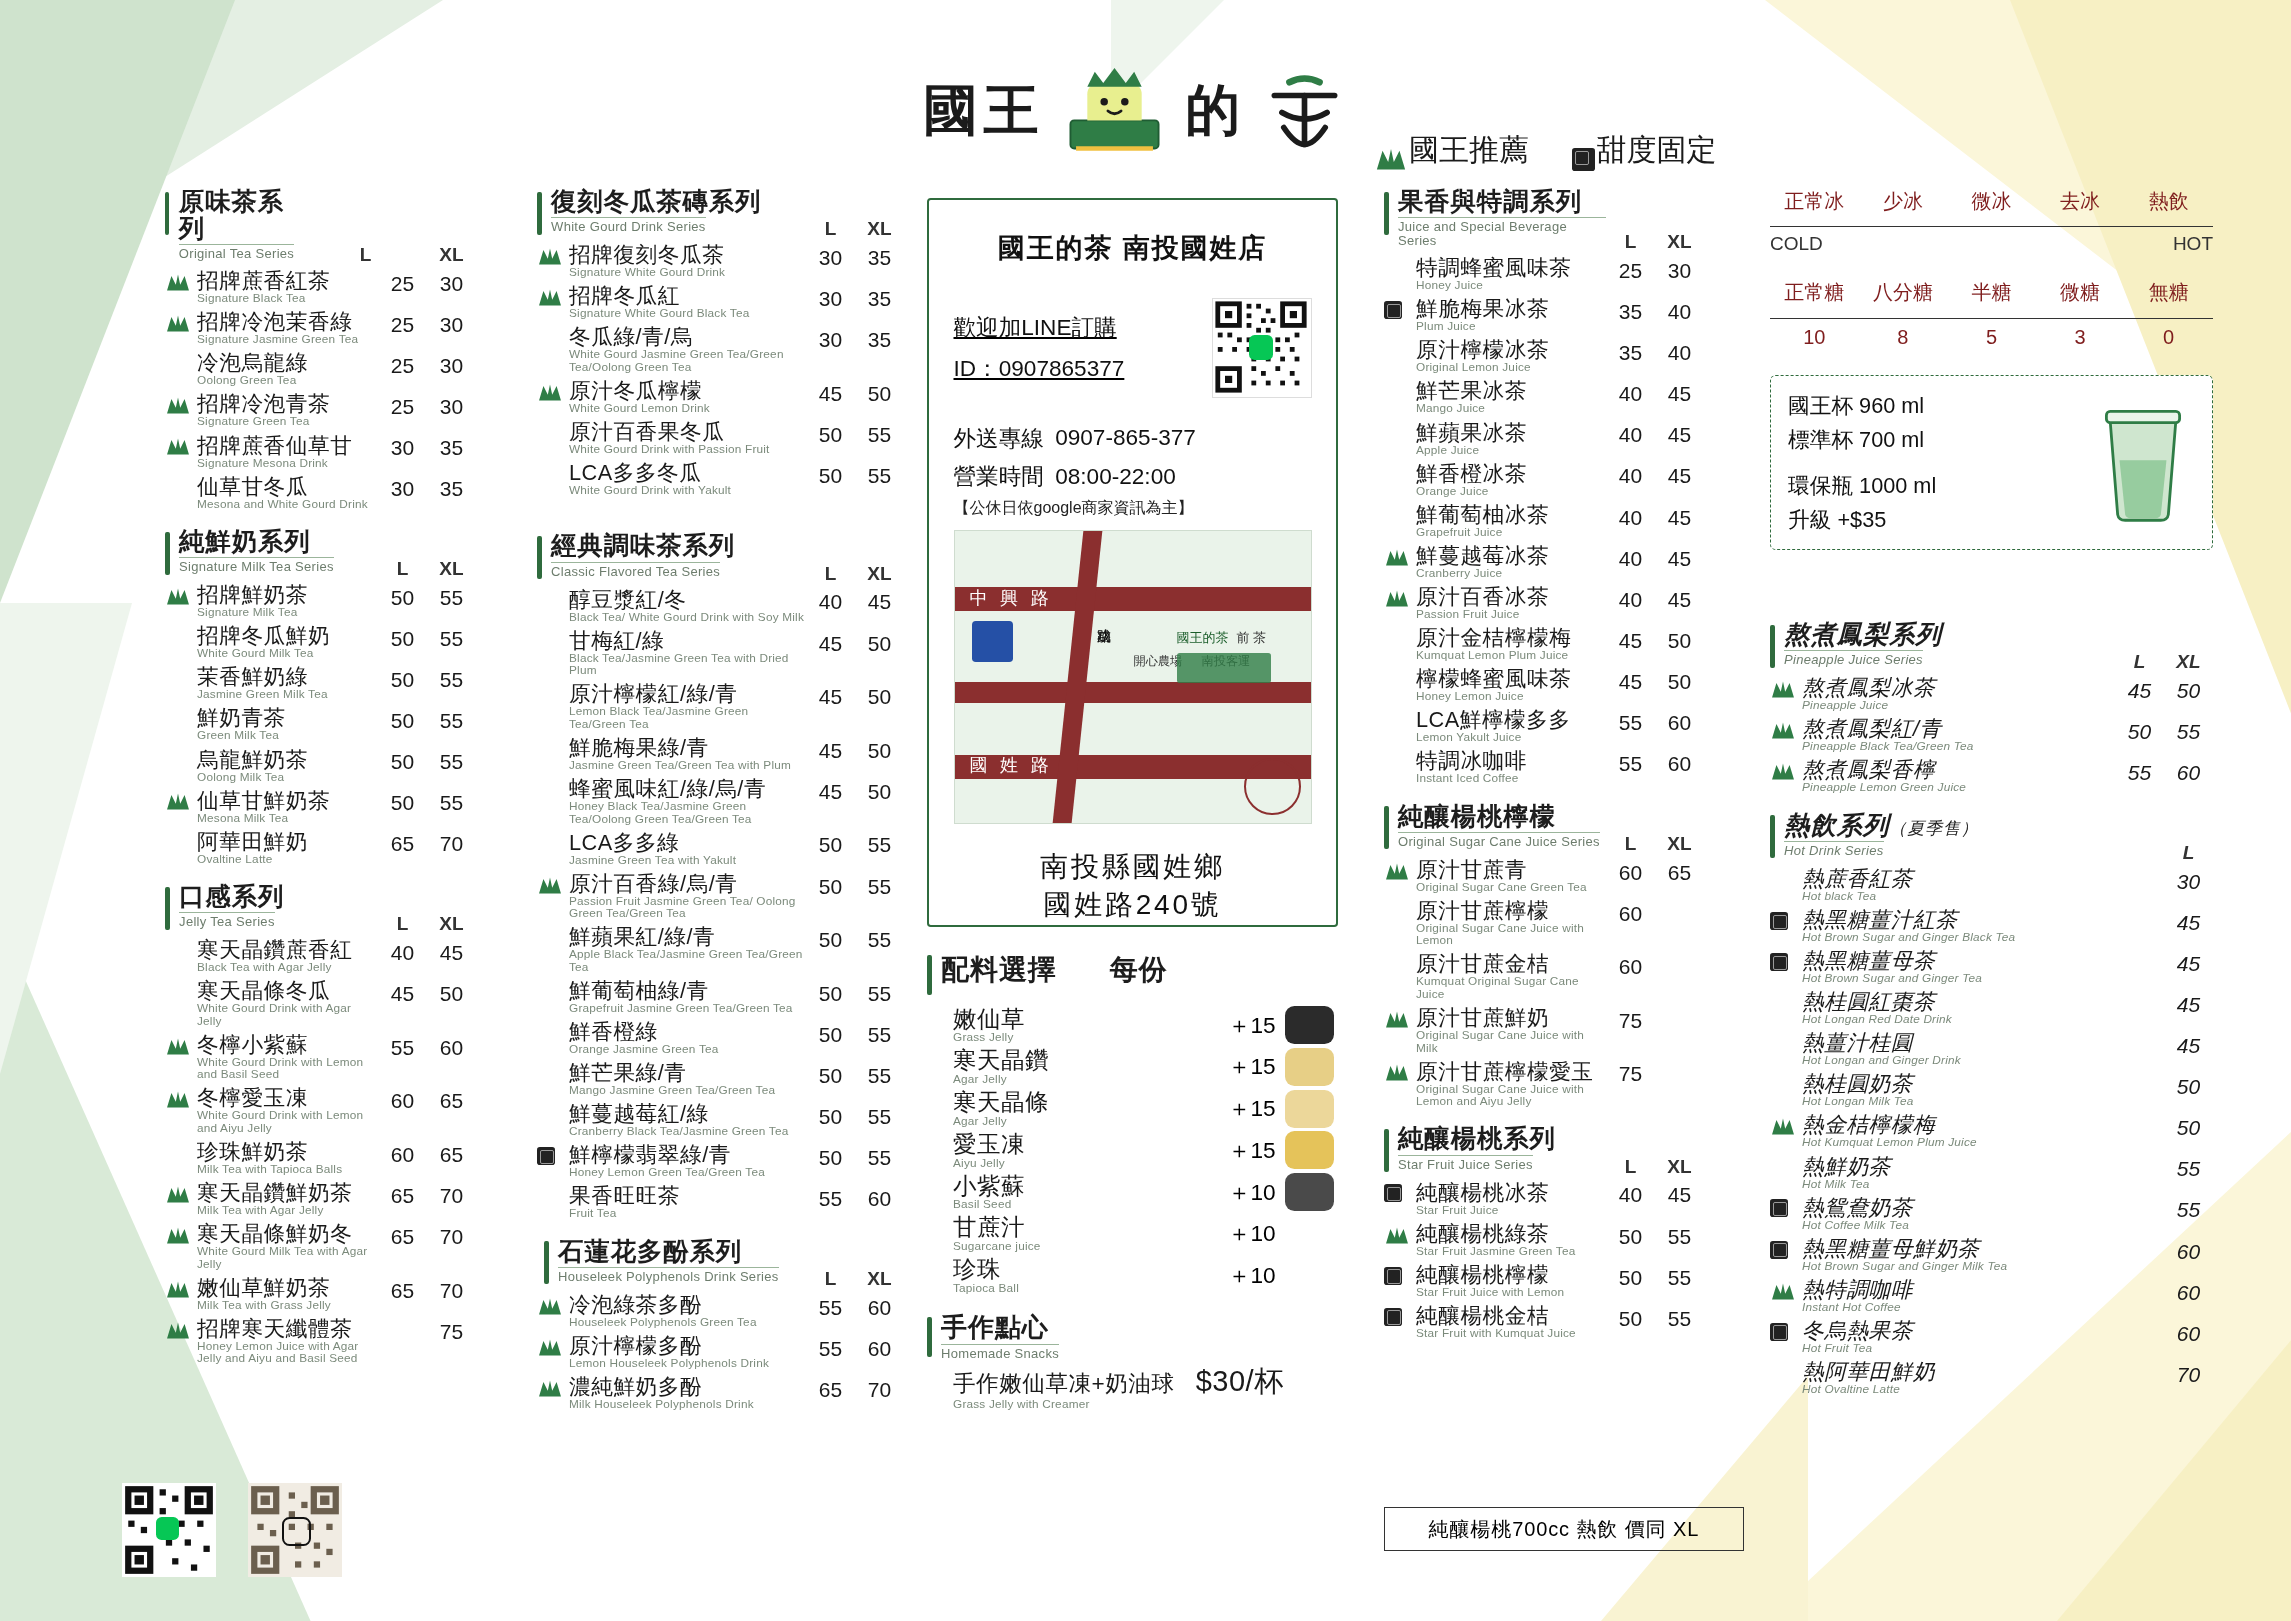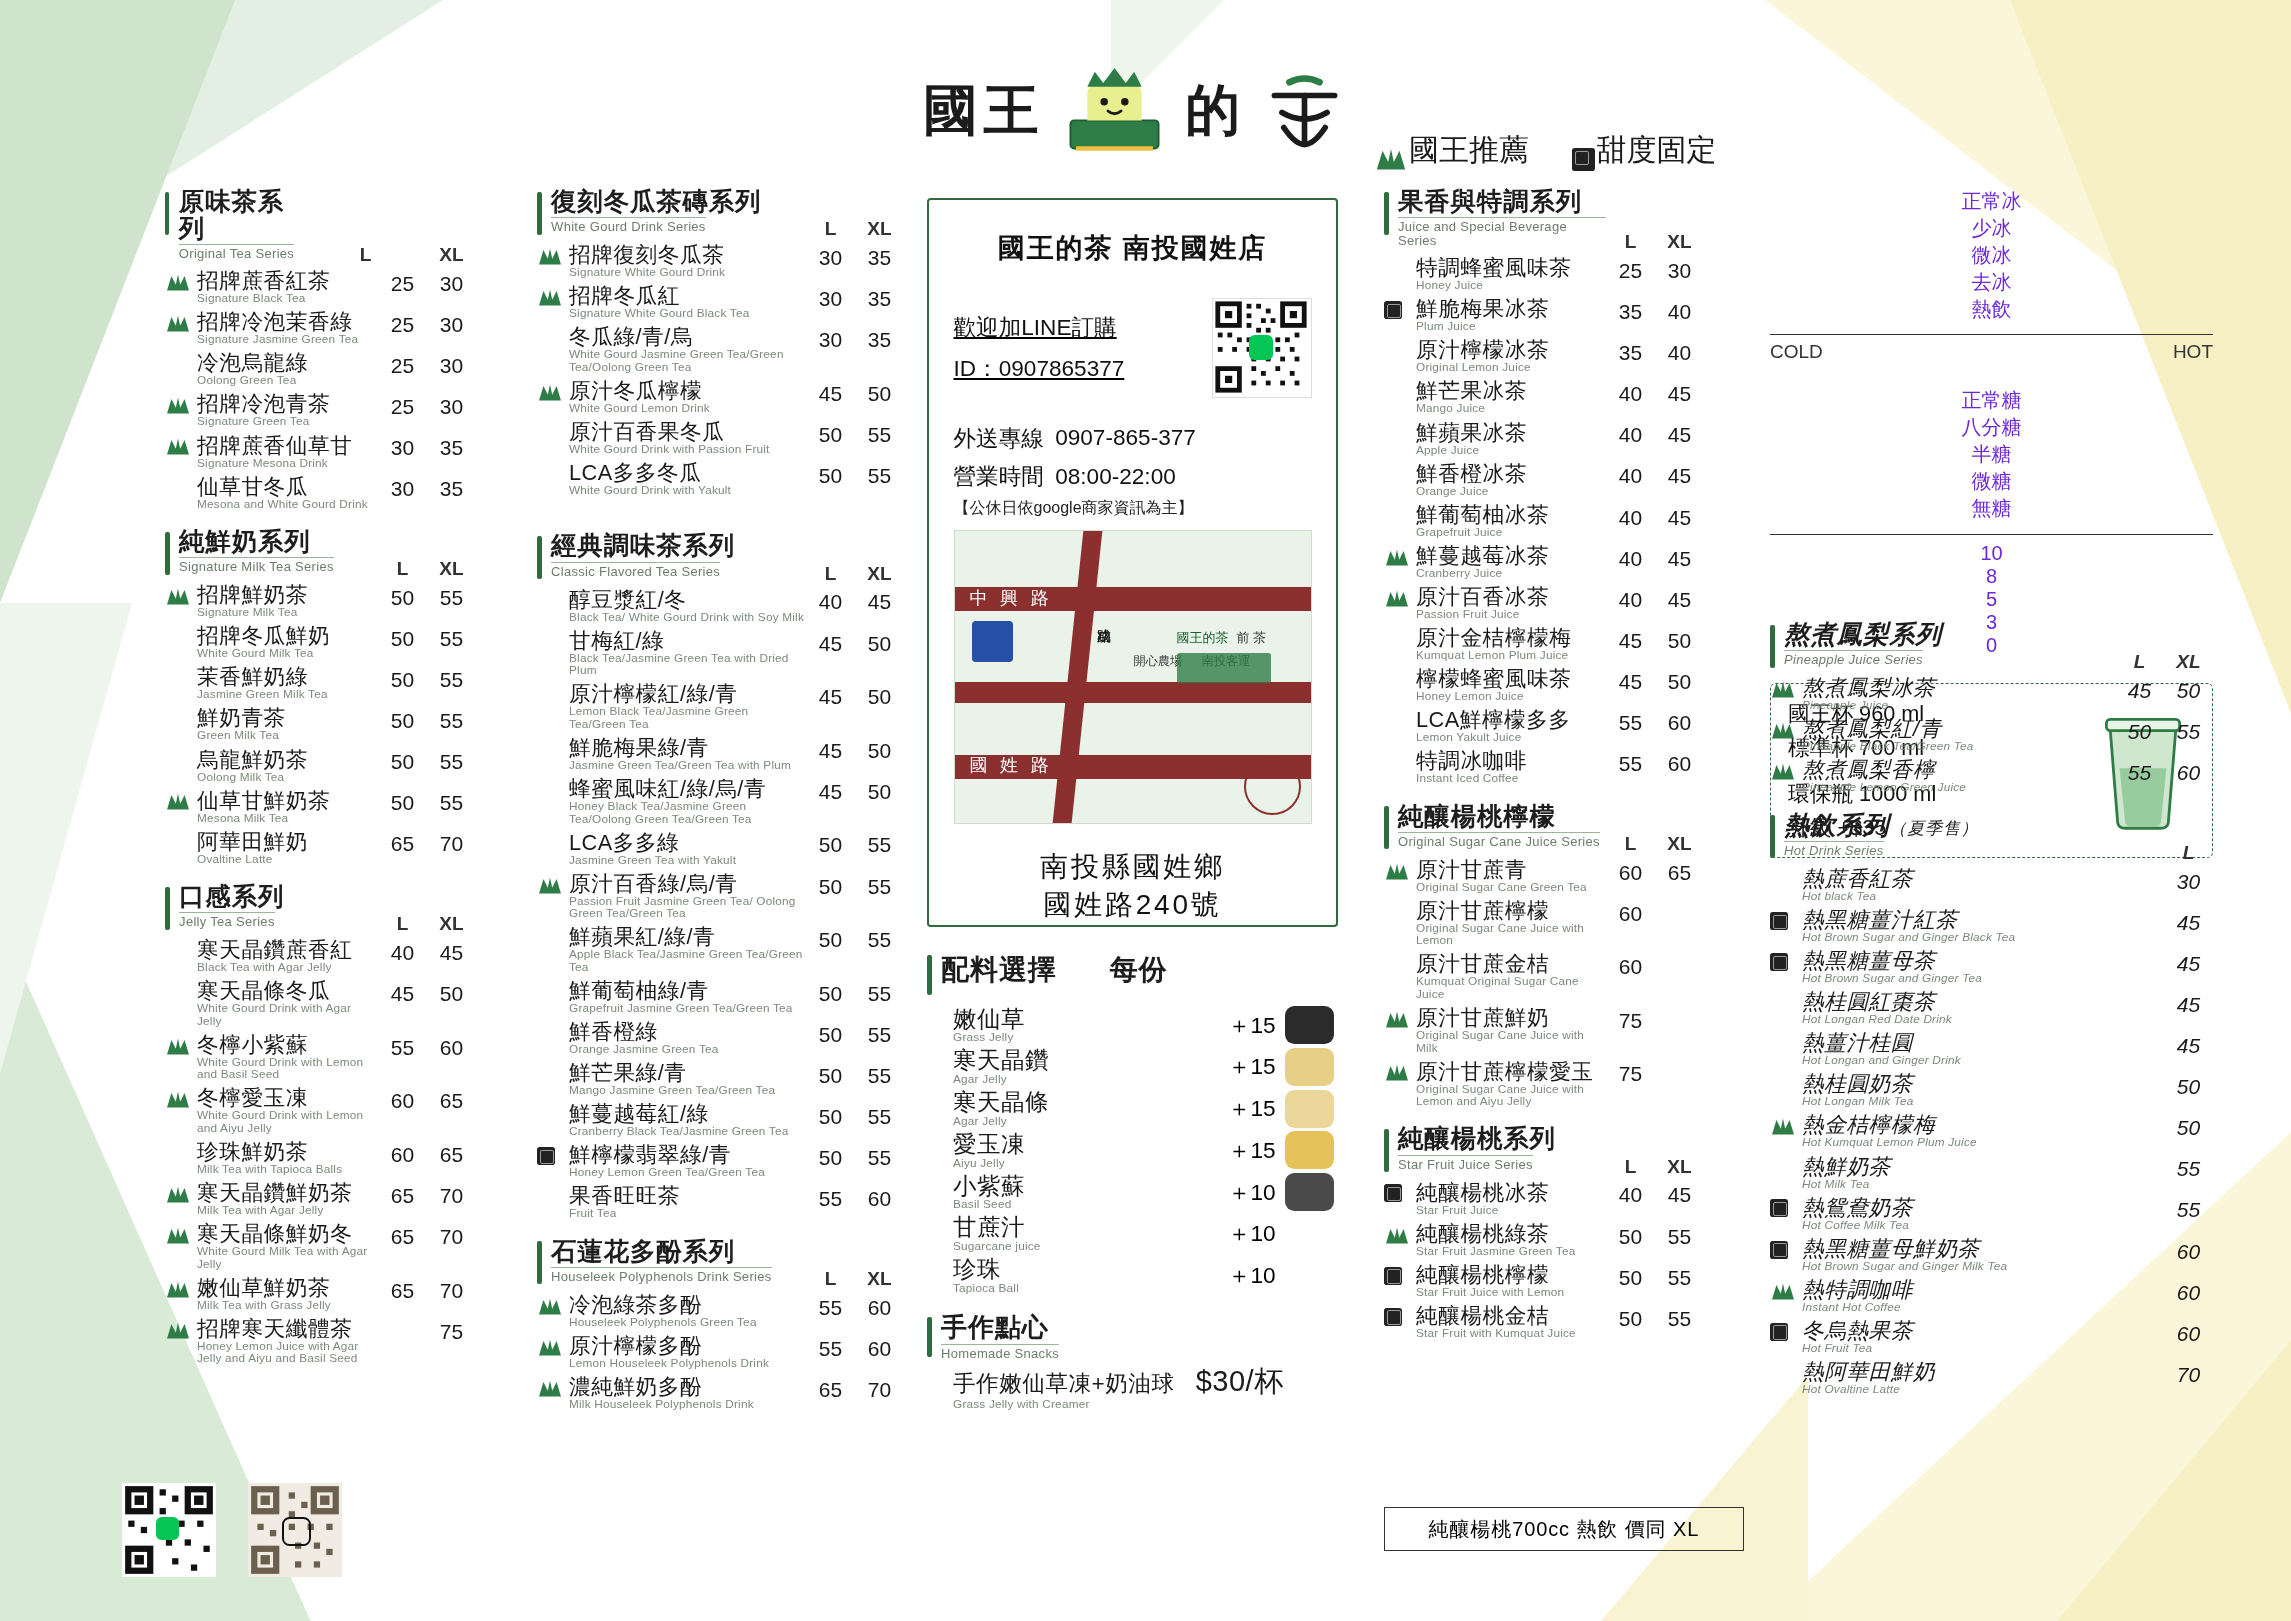--- a/index.html
+++ b/index.html
@@ -44,21 +44,21 @@
   .qr{background:#fff;}
   .addr{font-size:28px;text-align:center;color:#111;letter-spacing:2.8px;line-height:1.35;}
 
   
   .top-row{display:flex;align-items:center;padding:1.9px 0;}
   .top-name{flex:1;line-height:1.05;}
   .top-price{width:75px;text-align:right;font-size:22.6px;}
   .ball{width:49px;height:38px;border-radius:9.4px;margin-left:9.4px;}
 
   
-  .ice-tbl{display:flex;justify-content:space-between;font-size:20px;color:#6d28d9;flex-direction:column;}
+  .ice-tbl{display:flex;justify-content:space-between;font-size:20px;color:#7f1d1d;}
   .thin-line{height:0.9px;background:#333;}
   .cupbox{border:1.9px dashed #2f6b3d;border-radius:5.6px;background:#fff;padding:13px 17px;}
   .cup-line{font-size:21.7px;color:#111;line-height:1.55;}
 </style>
 </head>
 <body>
 
 <div class="bg">
   <div class="tri" style="left:0;top:0;border-left:443px solid #e4efe3;border-bottom:282px solid transparent;"></div>
   <div class="tri" style="left:0;top:0;border-left:235px solid #cfe3cd;border-bottom:603px solid transparent;"></div>
@@ -571,21 +571,21 @@
           <div class="mark"></div>
           <div class="names">
             <div class="nm-zh">果香旺旺茶</div>
             <div class="nm-en">Fruit Tea</div>
           </div>
           <div class="price">55</div>
           <div class="price">60</div>
         </div>
       </div>
       <div style="margin-bottom: 15px;">
-        <div style="display: flex; align-items: flex-end;">
+        <div style="display: flex; align-items: flex-end; margin-left: 7px;">
           <div class="sec-title" style="flex:1;">
             <div class="sec-bar" style="height:43px;"></div>
             <div class="sec-names"><div class="sec-zh">石蓮花多酚系列</div><div class="sec-en">Houseleek Polyphenols Drink Series</div></div>
           </div>
           <div class="sizehdr">L</div>
           <div class="sizehdr">XL</div>
         </div>
         <div class="row">
           <div class="mark"><svg width="26" height="19" viewBox="0 0 34 26">
               <path d="M2 24 L8 4 L14 16 L17 2 L20 16 L26 4 L32 24 Z" fill="#2f7d46"></path>

